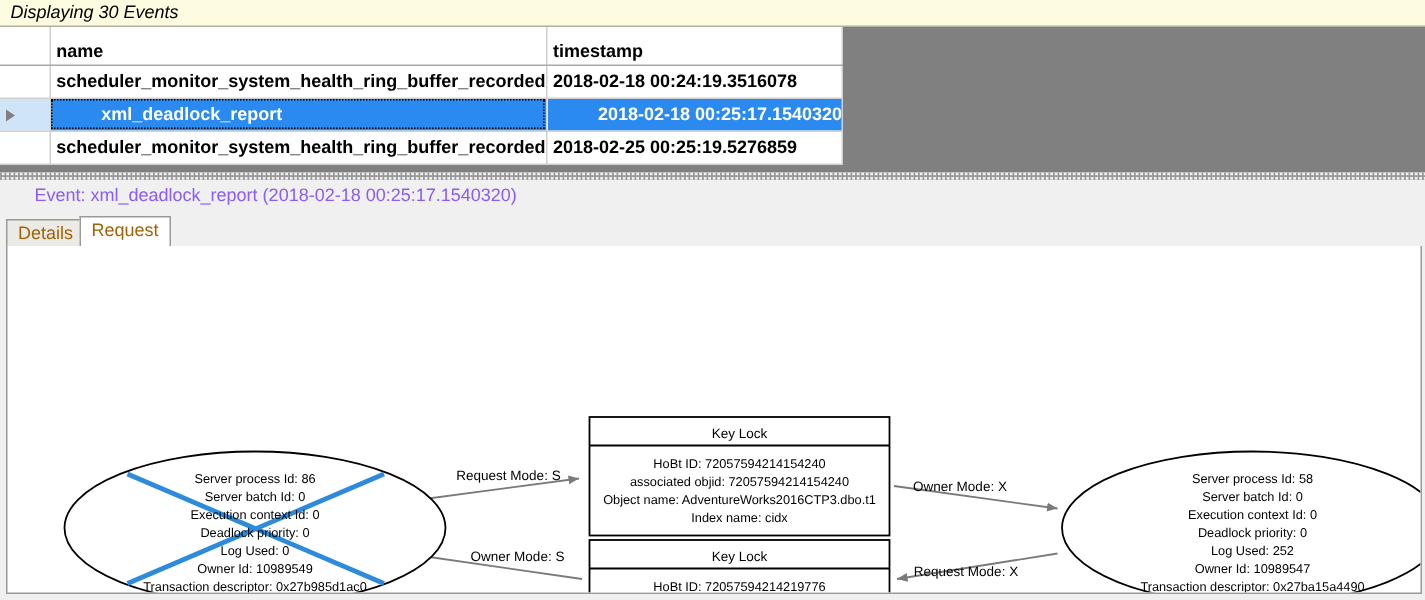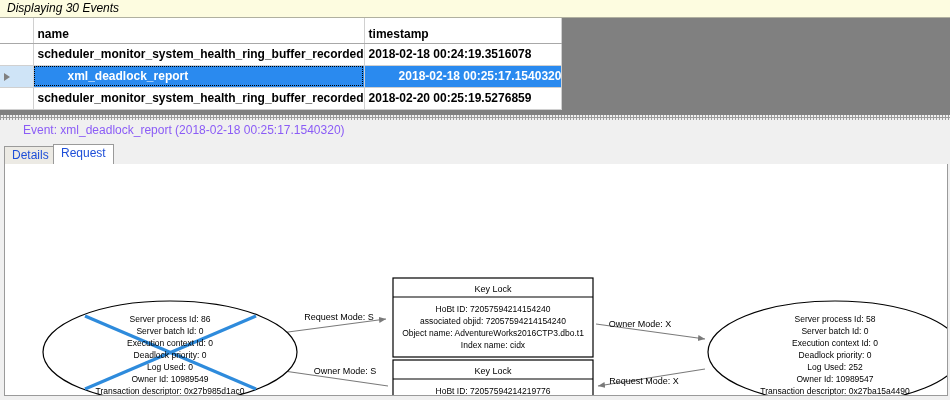--- a/index.html
+++ b/index.html
@@ -108,21 +108,21 @@
   }
   .tabstrip {
     position: absolute; left: 4px; top: 24px;
     height: 20px;
   }
   .tab {
     position: absolute; top: 2px;
     height: 18px;
     padding: 1px 7px 0 7px;
     font-size: 12px;
-    color: #1d4ed8;
+    color: #a16207;
     border: 1px solid #9a9a9a;
     border-bottom: none;
     background: #eceae4;
     box-sizing: border-box;
     white-space: nowrap;
   }
   .tab.tab-0 { left: 0; }
   .tab.tab-1 { left: 49px; top: 0; height: 21px; background: #ffffff; border-color: #9a9a9a; font-weight: normal; }
   .tab-page {
     position: absolute; left: 4px; top: 44px;
@@ -187,21 +187,21 @@
         <tr class="selected">
           <td class="sel-cell">
             <span class="row-arrow"></span>
           </td>
           <td class="data-cell cell-focus">xml_deadlock_report</td>
           <td class="data-cell">2018-02-18 00:25:17.1540320</td>
         </tr>
         <tr>
           <td class="sel-cell"></td>
           <td class="data-cell">scheduler_monitor_system_health_ring_buffer_recorded</td>
-          <td class="data-cell">2018-02-20 00:25:19.5276859</td>
+          <td class="data-cell">2018-02-25 00:25:19.5276859</td>
         </tr>
       </tbody>
     </table>
   </div>
 
   <div class="splitter"></div>
 
   <div class="detail-pane">
     <div class="event-title">Event: xml_deadlock_report (2018-02-18 00:25:17.1540320)</div>
 

